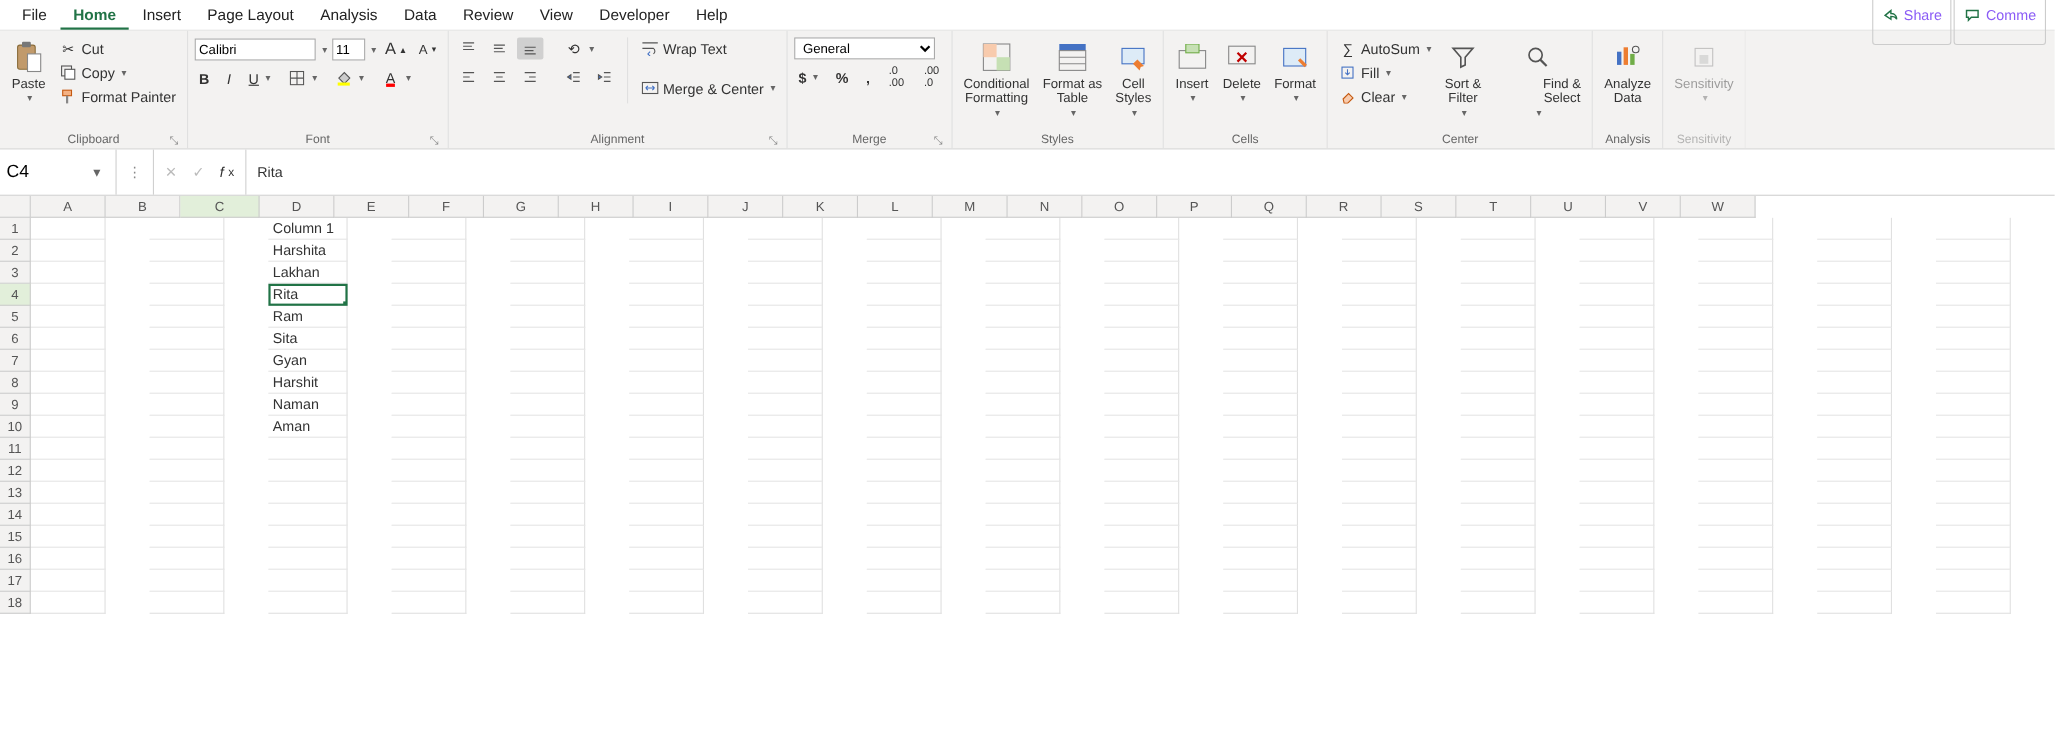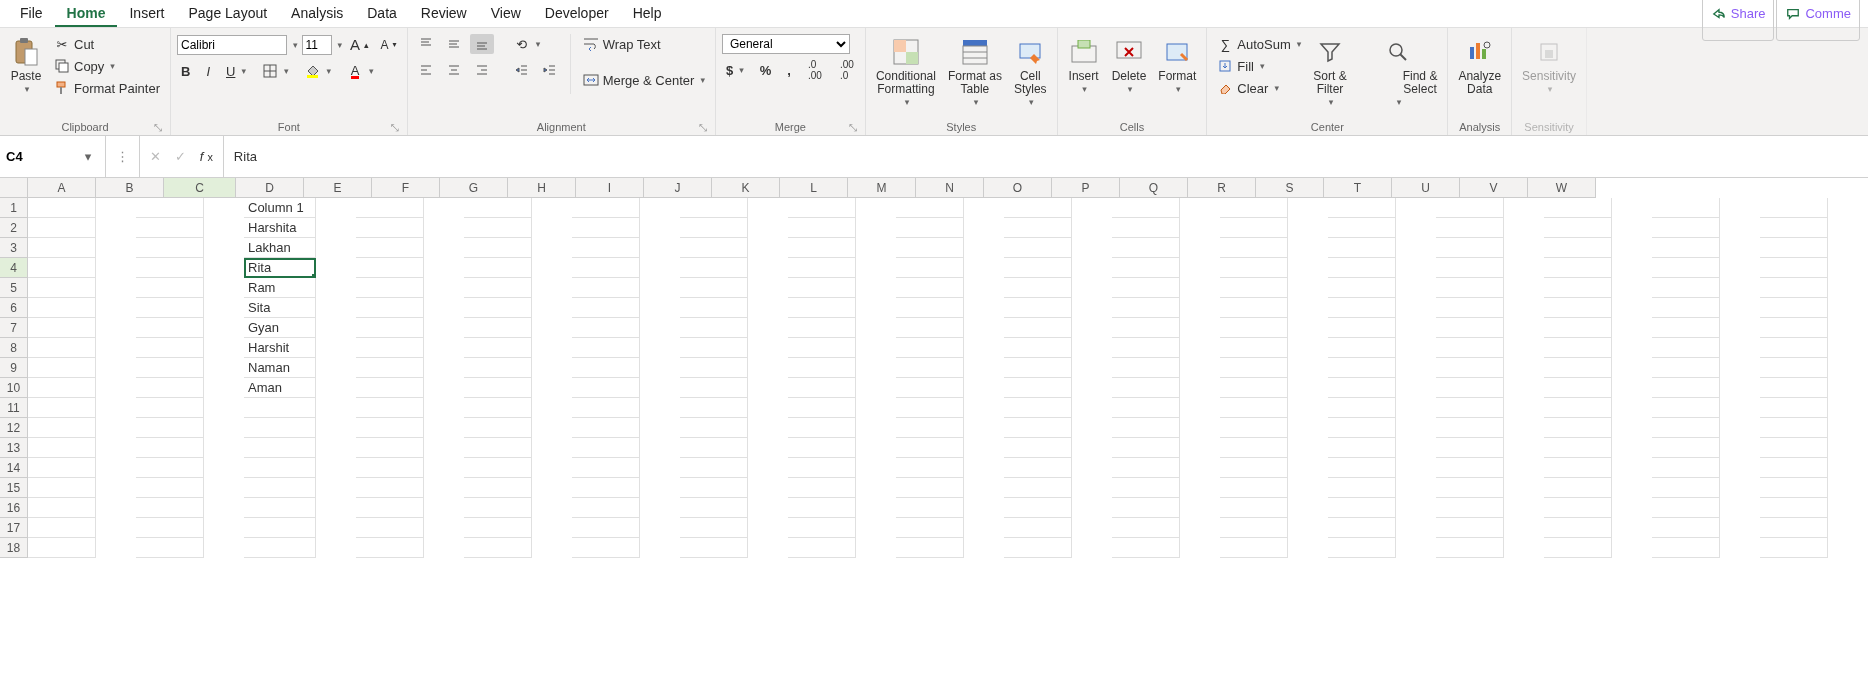--- a/index.html
+++ b/index.html
@@ -24,21 +24,21 @@
 .bigbtn { display: flex; flex-direction: column; align-items: center; gap: 2px; padding: 2px 4px; cursor: pointer; font-size: 12px; text-align: center; line-height: 1.1; }
 .bigicon { width: 32px; height: 32px; display: flex; align-items: center; justify-content: center; }
 .caret { font-size: 9px; color: #666; margin-left: 2px; }
 .icn { width:16px; height:16px; display:inline-flex; align-items:center; justify-content:center; }
 select.nf, input.nf { font-size: 12px; border: 1px solid #aaa; background: #fff; height: 20px; padding: 0 3px; }
 .disabled { opacity: 0.45; }
 
 
 .fbar { display: flex; align-items: stretch; border-bottom: 1px solid #d0d0d0; height: 42px; background:#fff;}
 .namebox { width: 106px; border-right: 1px solid #d0d0d0; display: flex; align-items: center; }
-.namebox input { border: none; width: 80px; height: 22px; font-size: 13px; padding: 0 6px; outline: none; font-weight: bold; }
+.namebox input { border: none; width: 80px; height: 22px; font-size: 16px; padding: 0 6px; outline: none; }
 .namebox .dd { width: 16px; text-align: center; color: #666; cursor: pointer; }
 .fbar .mid { display: flex; align-items: center; gap: 8px; padding: 0 10px; border-right: 1px solid #d0d0d0; color: #888;}
 .fbar .fxwrap { display:flex; align-items:center; gap:6px; padding:0 6px; border-right:1px solid #d0d0d0;}
 .fval { flex: 1; display: flex; align-items: center; padding: 0 10px; font-size: 13px; }
 
 
 .grid { position: relative; overflow: hidden; }
 .corner { position: absolute; left:0; top:0; width: 28px; height: 20px; background: #f3f2f1; border-right:1px solid #ccc; border-bottom:1px solid #ccc; z-index:3;}
 .colheads { position: absolute; left:28px; top:0; display:flex; z-index:2; background:#f3f2f1;}
 .ch { width: 68px; height:20px; border-right:1px solid #ccc; border-bottom:1px solid #ccc; text-align:center; font-size:12px; color:#555; line-height:20px; }

